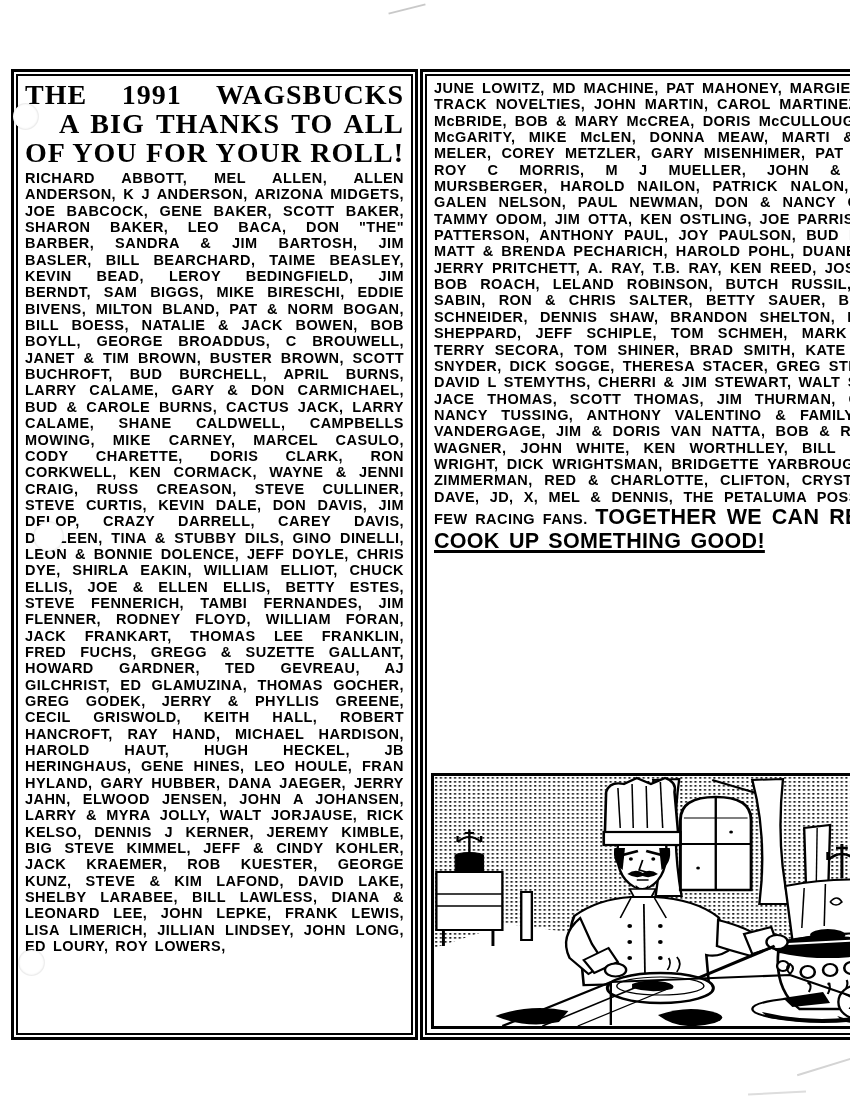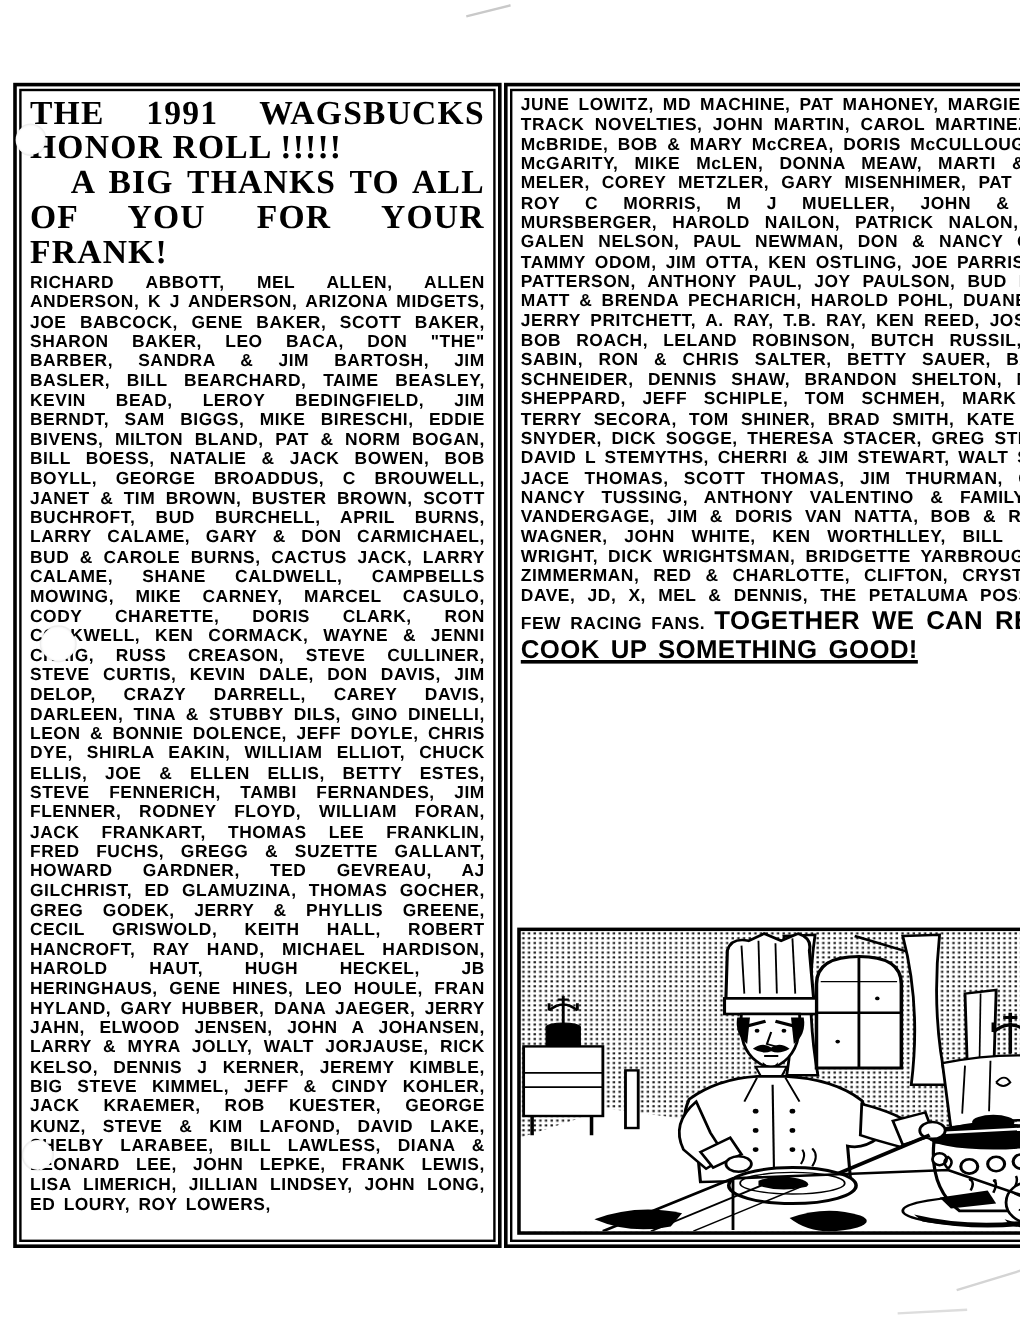--- a/index.html
+++ b/index.html
@@ -68,23 +68,22 @@
 </style>
 </head>
 <body>
 
 <div class="page">
 
   <div class="colbox left-col">
     <div class="colbox-inner">
       <div class="masthead">
         <div class="mast-line just">THE 1991 WAGSBUCKS</div>
-        <div class="mast-line">HONOR ROLL !!!!!</div>
         <div class="mast-line just mast-line3">A BIG THANKS TO ALL</div>
-        <div class="mast-line just">OF YOU FOR YOUR FRANK!</div>
+        <div class="mast-line just">OF YOU FOR YOUR ROLL!</div>
       </div>
       <div class="names">RICHARD ABBOTT, MEL ALLEN, ALLEN ANDERSON, K J ANDERSON, ARIZONA MIDGETS, JOE BABCOCK, GENE BAKER, SCOTT BAKER, SHARON BAKER, LEO BACA, DON "THE" BARBER, SANDRA &amp; JIM BARTOSH, JIM BASLER, BILL BEARCHARD, TAIME BEASLEY, KEVIN BEAD, LEROY BEDINGFIELD, JIM BERNDT, SAM BIGGS, MIKE BIRESCHI, EDDIE BIVENS, MILTON BLAND, PAT &amp; NORM BOGAN, BILL BOESS, NATALIE &amp; JACK BOWEN, BOB BOYLL, GEORGE BROADDUS, C BROUWELL, JANET &amp; TIM BROWN, BUSTER BROWN, SCOTT BUCHROFT, BUD BURCHELL, APRIL BURNS, LARRY CALAME, GARY &amp; DON CARMICHAEL, BUD &amp; CAROLE BURNS, CACTUS JACK, LARRY CALAME, SHANE CALDWELL, CAMPBELLS MOWING, MIKE CARNEY, MARCEL CASULO, CODY CHARETTE, DORIS CLARK, RON CORKWELL, KEN CORMACK, WAYNE &amp; JENNI CRAIG, RUSS CREASON, STEVE CULLINER, STEVE CURTIS, KEVIN DALE, DON DAVIS, JIM DELOP, CRAZY DARRELL, CAREY DAVIS, DARLEEN, TINA &amp; STUBBY DILS, GINO DINELLI, LEON &amp; BONNIE DOLENCE, JEFF DOYLE, CHRIS DYE, SHIRLA EAKIN, WILLIAM ELLIOT, CHUCK ELLIS, JOE &amp; ELLEN ELLIS, BETTY ESTES, STEVE FENNERICH, TAMBI FERNANDES, JIM FLENNER, RODNEY FLOYD, WILLIAM FORAN, JACK FRANKART, THOMAS LEE FRANKLIN, FRED FUCHS, GREGG &amp; SUZETTE GALLANT, HOWARD GARDNER, TED GEVREAU, AJ GILCHRIST, ED GLAMUZINA, THOMAS GOCHER, GREG GODEK, JERRY &amp; PHYLLIS GREENE, CECIL GRISWOLD, KEITH HALL, ROBERT HANCROFT, RAY HAND, MICHAEL HARDISON, HAROLD HAUT, HUGH HECKEL, JB HERINGHAUS, GENE HINES, LEO HOULE, FRAN HYLAND, GARY HUBBER, DANA JAEGER, JERRY JAHN, ELWOOD JENSEN, JOHN A JOHANSEN, LARRY &amp; MYRA JOLLY, WALT JORJAUSE, RICK KELSO, DENNIS J KERNER, JEREMY KIMBLE, BIG STEVE KIMMEL, JEFF &amp; CINDY KOHLER, JACK KRAEMER, ROB KUESTER, GEORGE KUNZ, STEVE &amp; KIM LAFOND, DAVID LAKE, SHELBY LARABEE, BILL LAWLESS, DIANA &amp; LEONARD LEE, JOHN LEPKE, FRANK LEWIS, LISA LIMERICH, JILLIAN LINDSEY, JOHN LONG, ED LOURY, ROY LOWERS,</div>
     </div>
   </div>
 
   <div class="colbox right-col">
     <div class="colbox-inner">
       <div class="names" style="margin-top:0;">
         <span>JUNE LOWITZ, MD MACHINE, PAT MAHONEY, MARGIE'S RACE TRACK NOVELTIES, JOHN MARTIN, CAROL MARTINEZ, MARY McBRIDE, BOB &amp; MARY McCREA, DORIS McCULLOUGH, JEFF McGARITY, MIKE McLEN, DONNA MEAW, MARTI &amp; DIANE MELER, COREY METZLER, GARY MISENHIMER, PAT MOORE, ROY C MORRIS, M J MUELLER, JOHN &amp; SUSAN MURSBERGER, HAROLD NAILON, PATRICK NALON, JAN &amp; GALEN NELSON, PAUL NEWMAN, DON &amp; NANCY O'BRIEN, TAMMY ODOM, JIM OTTA, KEN OSTLING, JOE PARRISH, MIKE PATTERSON, ANTHONY PAUL, JOY PAULSON, BUD PAYSON, MATT &amp; BRENDA PECHARICH, HAROLD POHL, DUANE PRICE, JERRY PRITCHETT, A. RAY, T.B. RAY, KEN REED, JOSH REID, BOB ROACH, LELAND ROBINSON, BUTCH RUSSIL, TERRY SABIN, RON &amp; CHRIS SALTER, BETTY SAUER, BARBARA SCHNEIDER, DENNIS SHAW, BRANDON SHELTON, MARILYN SHEPPARD, JEFF SCHIPLE, TOM SCHMEH, MARK SCOTT, TERRY SECORA, TOM SHINER, BRAD SMITH, KATE &amp; MIKE SNYDER, DICK SOGGE, THERESA STACER, GREG STEPHENS, DAVID L STEMYTHS, CHERRI &amp; JIM STEWART, WALT STONER, JACE THOMAS, SCOTT THOMAS, JIM THURMAN, GENE &amp; NANCY TUSSING, ANTHONY VALENTINO &amp; FAMILY, MARY VANDERGAGE, JIM &amp; DORIS VAN NATTA, BOB &amp; RUTHANN WAGNER, JOHN WHITE, KEN WORTHLLEY, BILL &amp; JUNE WRIGHT, DICK WRIGHTSMAN, BRIDGETTE YARBROUGH, RICH ZIMMERMAN, RED &amp; CHARLOTTE, CLIFTON, CRYSTAL, BIG DAVE, JD, X, MEL &amp; DENNIS, THE PETALUMA POSSE, &amp; A FEW RACING FANS.</span>
         <span class="motto">TOGETHER WE CAN REALLY</span>

